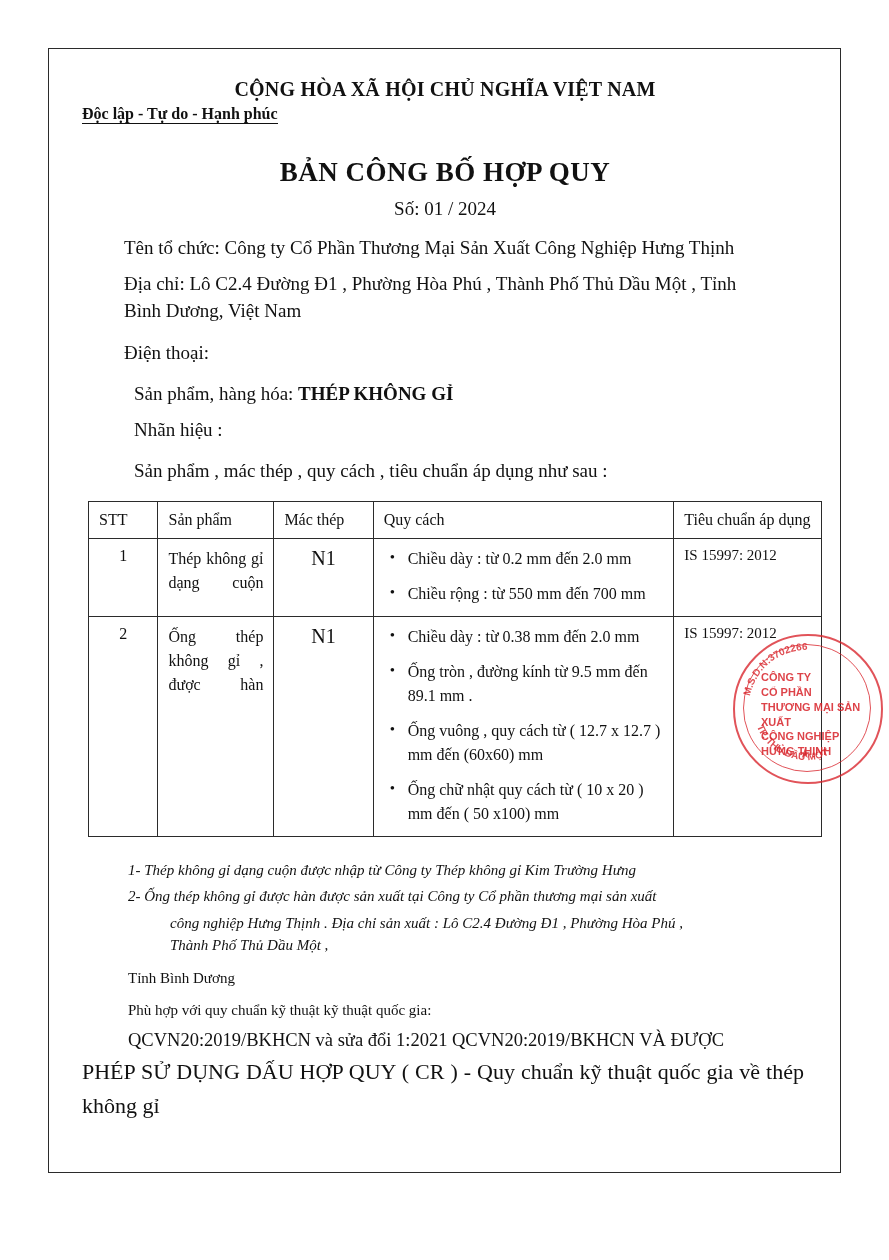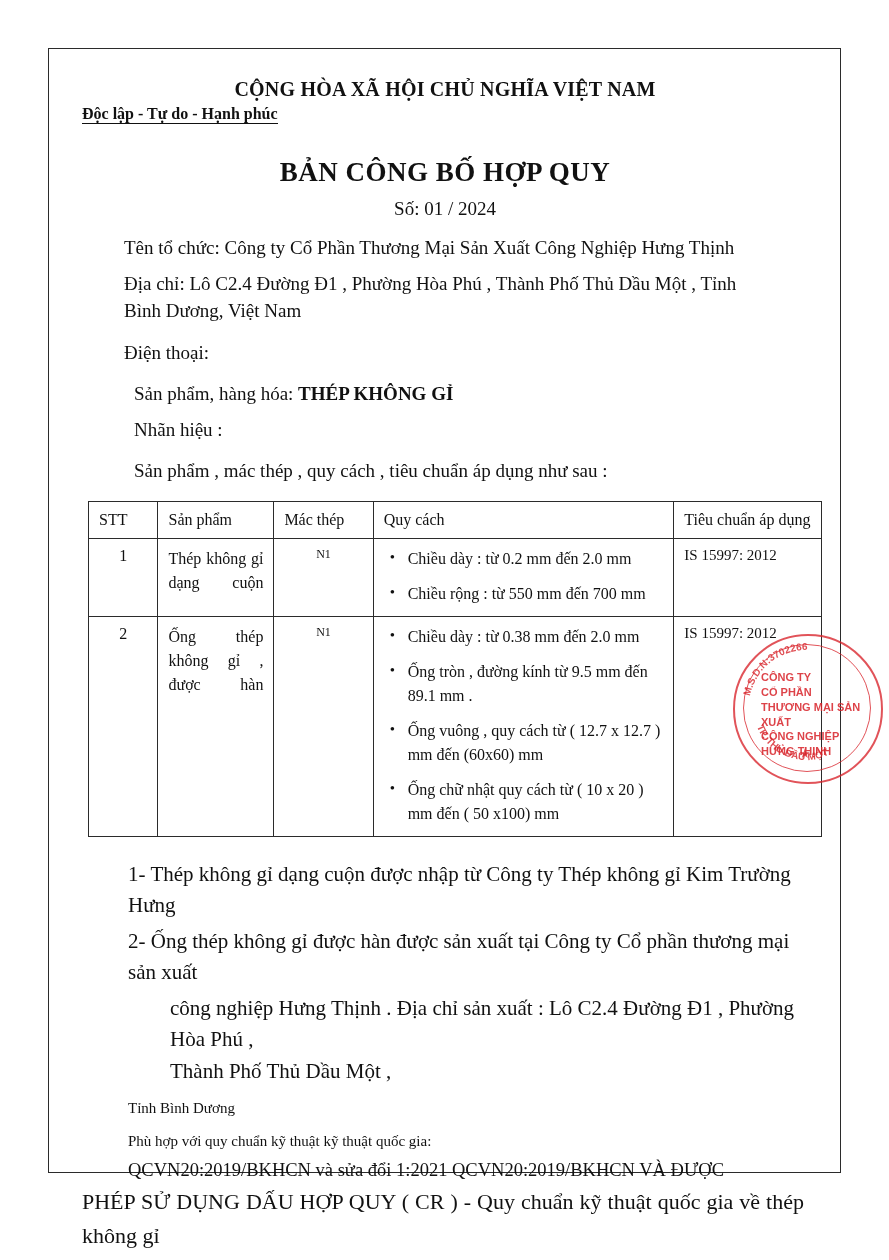--- a/index.html
+++ b/index.html
@@ -103,21 +103,21 @@
     padding: 9px 10px;
   }
   .col-stt { width: 54px; text-align: center; }
   .col-prod { width: 110px; }
   .col-grade { width: 92px; text-align: center; }
   .col-spec { width: 336px; }
   .col-std { width: 150px; }
 
   td.c-stt { text-align: center; font-size: 16px; }
   td.c-prod { text-align: justify; text-align-last: justify; font-size: 16px; line-height: 1.5; }
-  td.c-grade { text-align: center; font-size: 12px; }
+  td.c-grade { text-align: center; font-size: 20px; }
   td.c-std { font-size: 15px; }
 
   ul.spec-list {
     margin: 0;
     padding-left: 24px;
     list-style: none;
   }
   ul.spec-list li {
     position: relative;
     font-size: 16px;
@@ -129,22 +129,23 @@
     content: "\2022";
     position: absolute;
     left: -18px;
     top: -1px;
     font-size: 15px;
   }
 
   .notes {
     margin-top: 22px;
     padding-left: 46px;
-    font-size: 21px;
+    font-size: 15px;
     line-height: 1.5;
+    font-style: italic;
   }
   .note-item {
     margin-bottom: 4px;
   }
   .note-sub {
     padding-left: 42px;
   }
   .note-plain {
     padding-left: 0;
     margin-top: 2px;

